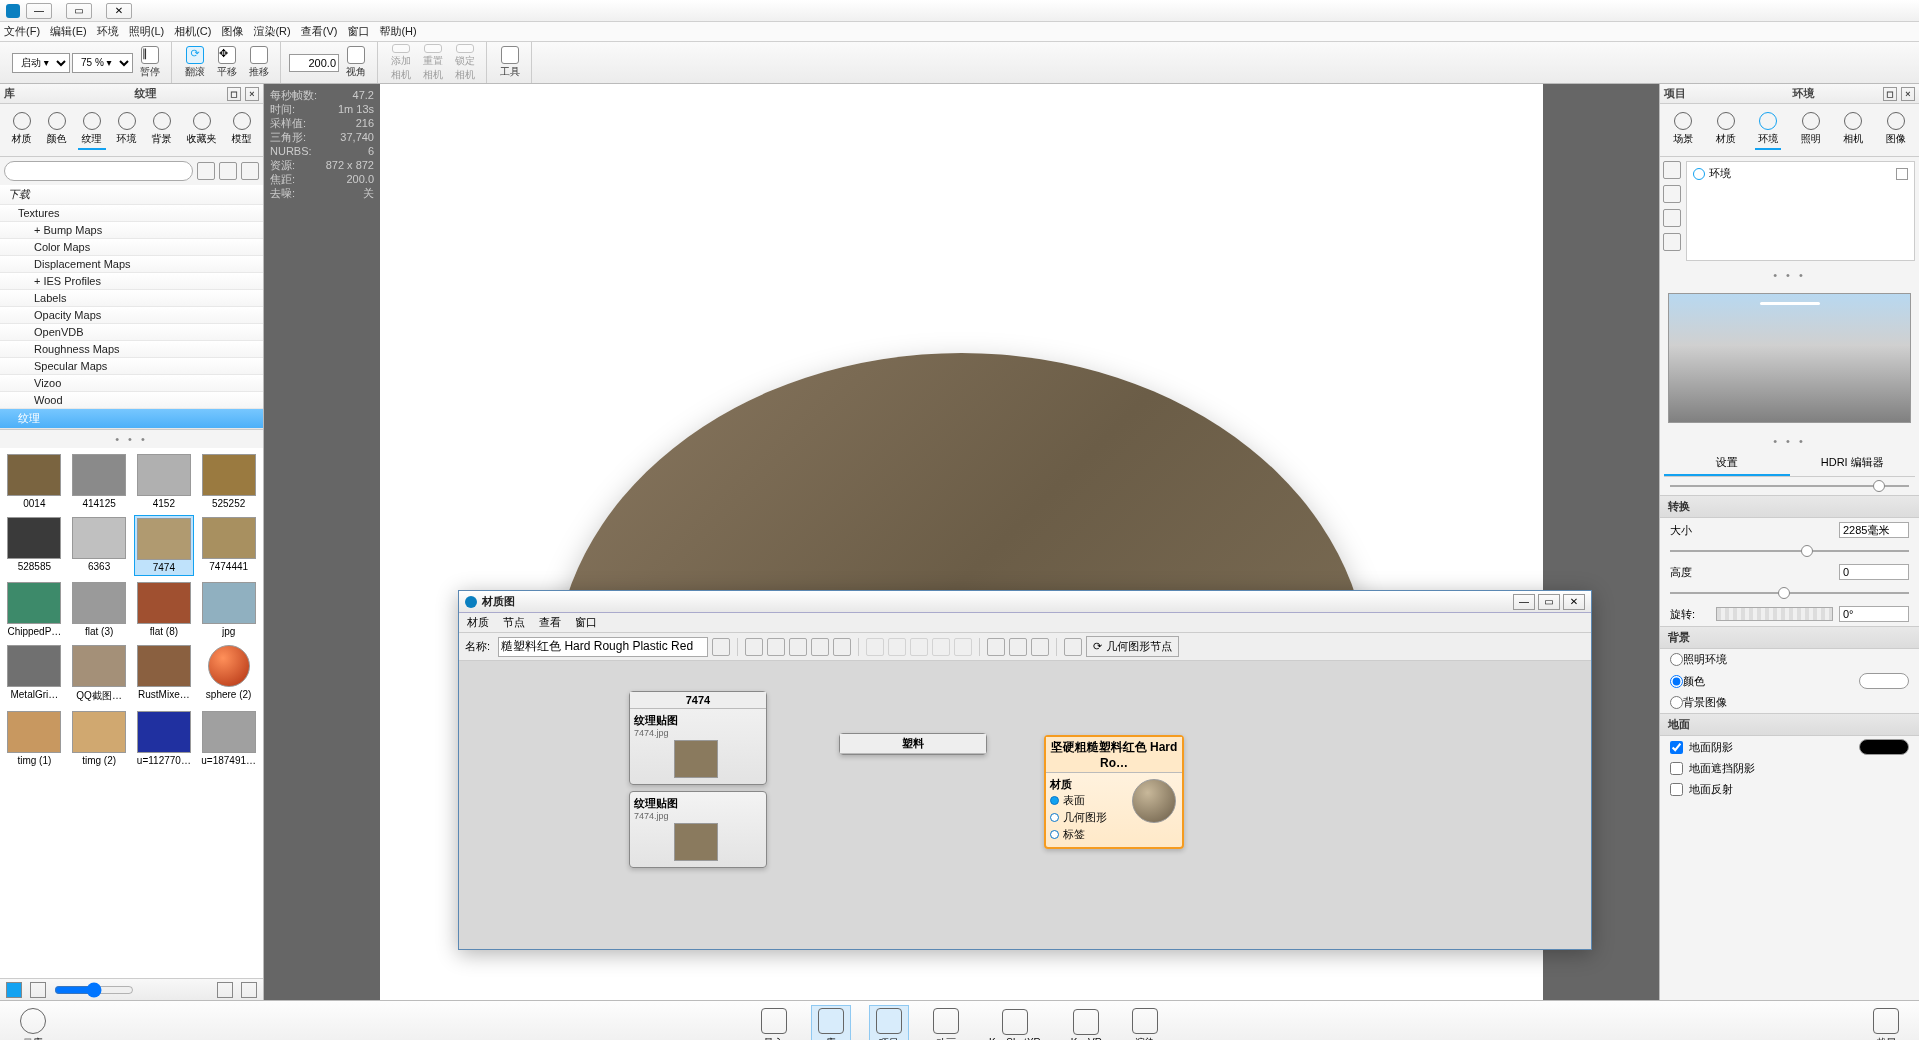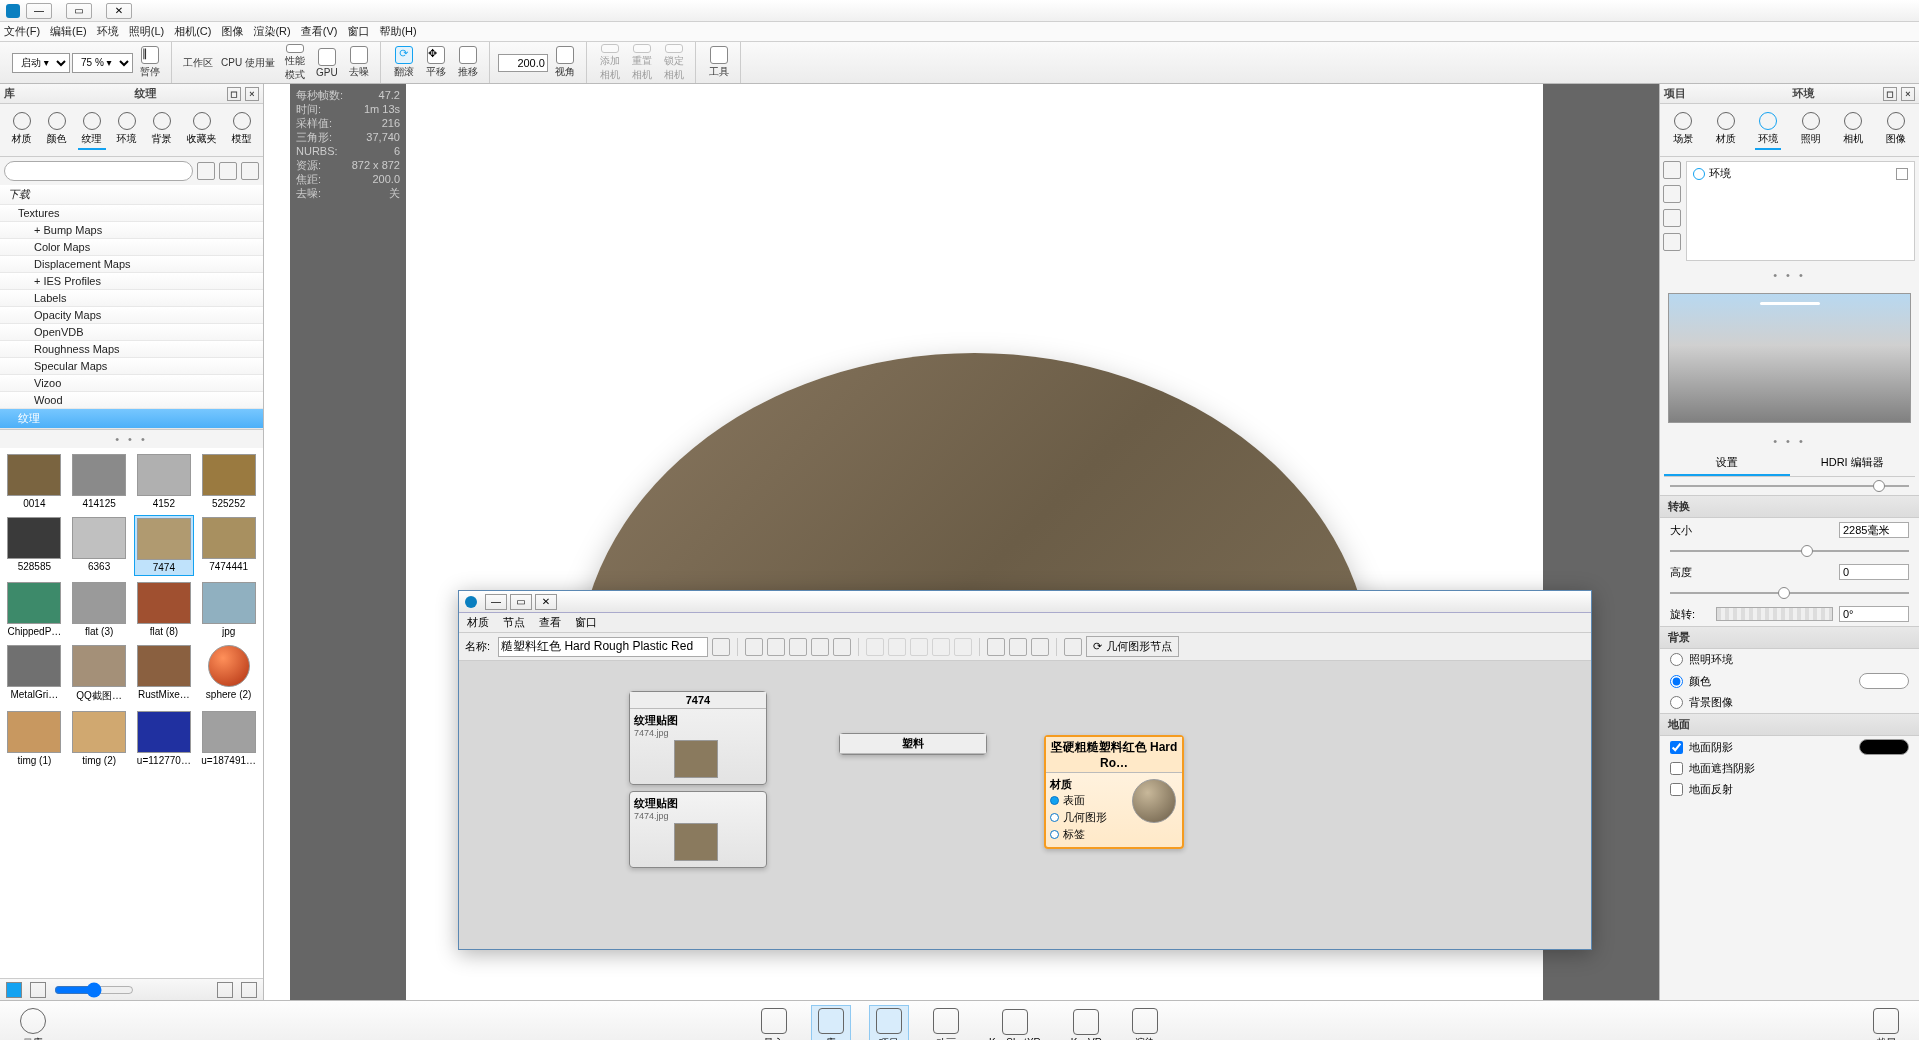--- a/index.html
+++ b/index.html
@@ -61,21 +61,21 @@
 .thumbs { flex: 1; overflow: auto; padding: 4px; display: grid; grid-template-columns: repeat(4, 1fr); gap: 4px; background: #fff; align-content: start; }
 .thumb { display: flex; flex-direction: column; align-items: center; cursor: pointer; padding: 2px; }
 .thumb.selected { background: #bfe2fb; border: 1px solid #13a2f1; }
 .thumb .img { width: 54px; height: 42px; background: #7a6f5a; border: 1px solid #999; }
 .thumb .cap { font-size: 10px; margin-top: 2px; white-space: nowrap; overflow: hidden; text-overflow: ellipsis; max-width: 58px; }
 
 .lib-footer { height: 22px; border-top: 1px solid #ccc; display: flex; align-items: center; padding: 0 6px; gap: 8px; background: linear-gradient(#f8f8f8,#ececec); }
 .lib-footer .fbtn { width: 16px; height: 16px; border: 1px solid #888; cursor: pointer; }
 
 
-.viewport { flex: 1; background: #666; position: relative; margin-left: 26px; }
+.viewport { flex: 1; background: #666; position: relative; }
 .render { position: absolute; inset: 0; background: #fff; display: flex; align-items: center; justify-content: center; }
 .render-surface { width: 70%; height: 50%; background: linear-gradient(135deg, #8a7860, #6b5d47, #7d6e56); border-radius: 60% 60% 10% 10% / 85% 85% 10% 10%; box-shadow: 0 10px 30px rgba(0,0,0,0.25); margin-top: 80px; }
 .viewport-side { position: absolute; left: 0; top: 0; width: 116px; height: 100%; background: #666; }
 .viewport-side2 { position: absolute; right: 0; top: 0; width: 116px; height: 100%; background: #666; }
 
 
 .stats { position: absolute; left: 0; top: 0; width: 116px; background: #666; color: #ccc; padding: 4px 6px; font-size: 10px; }
 .stats-row { display: flex; justify-content: space-between; line-height: 14px; }
 
 
@@ -103,21 +103,21 @@
 .env-tab2.active { border-bottom: 2px solid #13a2f1; }
 
 .slider-row { display: flex; align-items: center; padding: 8px 10px; gap: 6px; }
 .slider-row .sl-track { flex: 1; height: 2px; background: #aaa; position: relative; }
 .slider-row .sl-thumb { position: absolute; right: 10%; top: -5px; width: 12px; height: 12px; background: #fff; border: 1px solid #888; border-radius: 50%; }
 .env-section-hdr { background: linear-gradient(#e8e8e8,#dcdcdc); padding: 3px 8px; font-weight: bold; color: #333; border-top: 1px solid #ccc; border-bottom: 1px solid #ccc; }
 .env-field { display: flex; align-items: center; padding: 4px 10px; gap: 6px; }
 .env-field label { flex: 0 0 40px; }
 .env-field input[type=text] { width: 70px; border: 1px solid #aaa; padding: 1px 3px; text-align: left; }
 .env-field .range { flex: 1; height: 14px; background: repeating-linear-gradient(90deg,#ddd 0 4px,#f0f0f0 4px 8px); border: 1px solid #aaa; }
-.env-radio { display: flex; align-items: center; padding: 3px 10px; gap: 6px; }
+.env-radio { display: flex; align-items: center; padding: 3px 10px; gap: 0; }
 .env-radio input { margin: 0; }
 .env-color-swatch { width: 50px; height: 16px; background: #fff; border: 1px solid #999; border-radius: 8px; margin-left: auto; }
 .env-check { display: flex; align-items: center; padding: 3px 10px; gap: 6px; }
 
 
 .bottombar { height: 56px; background: linear-gradient(#fdfdfd,#ececec); border-top: 1px solid #bbb; display: flex; align-items: center; justify-content: center; gap: 18px; }
 .bb-btn { display: flex; flex-direction: column; align-items: center; cursor: pointer; padding: 2px 6px; }
 .bb-btn .ico { width: 26px; height: 26px; border: 1.5px solid #666; border-radius: 4px; }
 .bb-btn .lbl { font-size: 10px; margin-top: 2px; }
 .bb-btn.active { background: #d8ecfb; border: 1px solid #8fc9f2; }
@@ -181,41 +181,20 @@
   <span>帮助(H)</span>
 </div>
 
 <div class="toolbar">
   <div class="tb-group">
     <select class="tb-combo"><option>启动 ▾</option></select>
     <select class="tb-combo"><option>75 % ▾</option></select>
     <div class="tb-btn">
         <div class="ico">∥</div>
         <div class="lbl">暂停</div>
-      </div>
-  </div>
-  <div class="tb-group">
-    <div class="tb-btn">
-        <div class="lbl">工作区</div>
-      </div>
-    <div class="tb-btn">
-        <div class="lbl">CPU 使用量</div>
-      </div>
-    <div class="tb-btn">
-        <div class="ico"></div>
-        <div class="lbl" style="white-space:pre">性能
-模式</div>
-      </div>
-    <div class="tb-btn">
-        <div class="ico"></div>
-        <div class="lbl">GPU</div>
-      </div>
-    <div class="tb-btn">
-        <div class="ico"></div>
-        <div class="lbl">去噪</div>
       </div>
   </div>
   <div class="tb-group">
     <div class="tb-btn blue">
         <div class="ico" style="color:#13a2f1;text-align:center">⟳</div>
         <div class="lbl">翻滚</div>
       </div>
     <div class="tb-btn">
         <div class="ico">✥</div>
         <div class="lbl">平移</div>
@@ -618,20 +597,21 @@
     </div>
   <div class="bb-right bb-btn">
       <div class="ico"></div>
       <div class="lbl">截屏</div>
     </div>
 </div>
 
 <div class="matwin">
   <div class="matwin-title">
     <div class="mico"></div>
+    <div class="mt">材质图</div>
     <div class="mwbtn">—</div>
     <div class="mwbtn">▭</div>
     <div class="mwbtn">✕</div>
   </div>
   <div class="matwin-menu">
     <span>材质</span>
     <span>节点</span>
     <span>查看</span>
     <span>窗口</span>
   </div>

